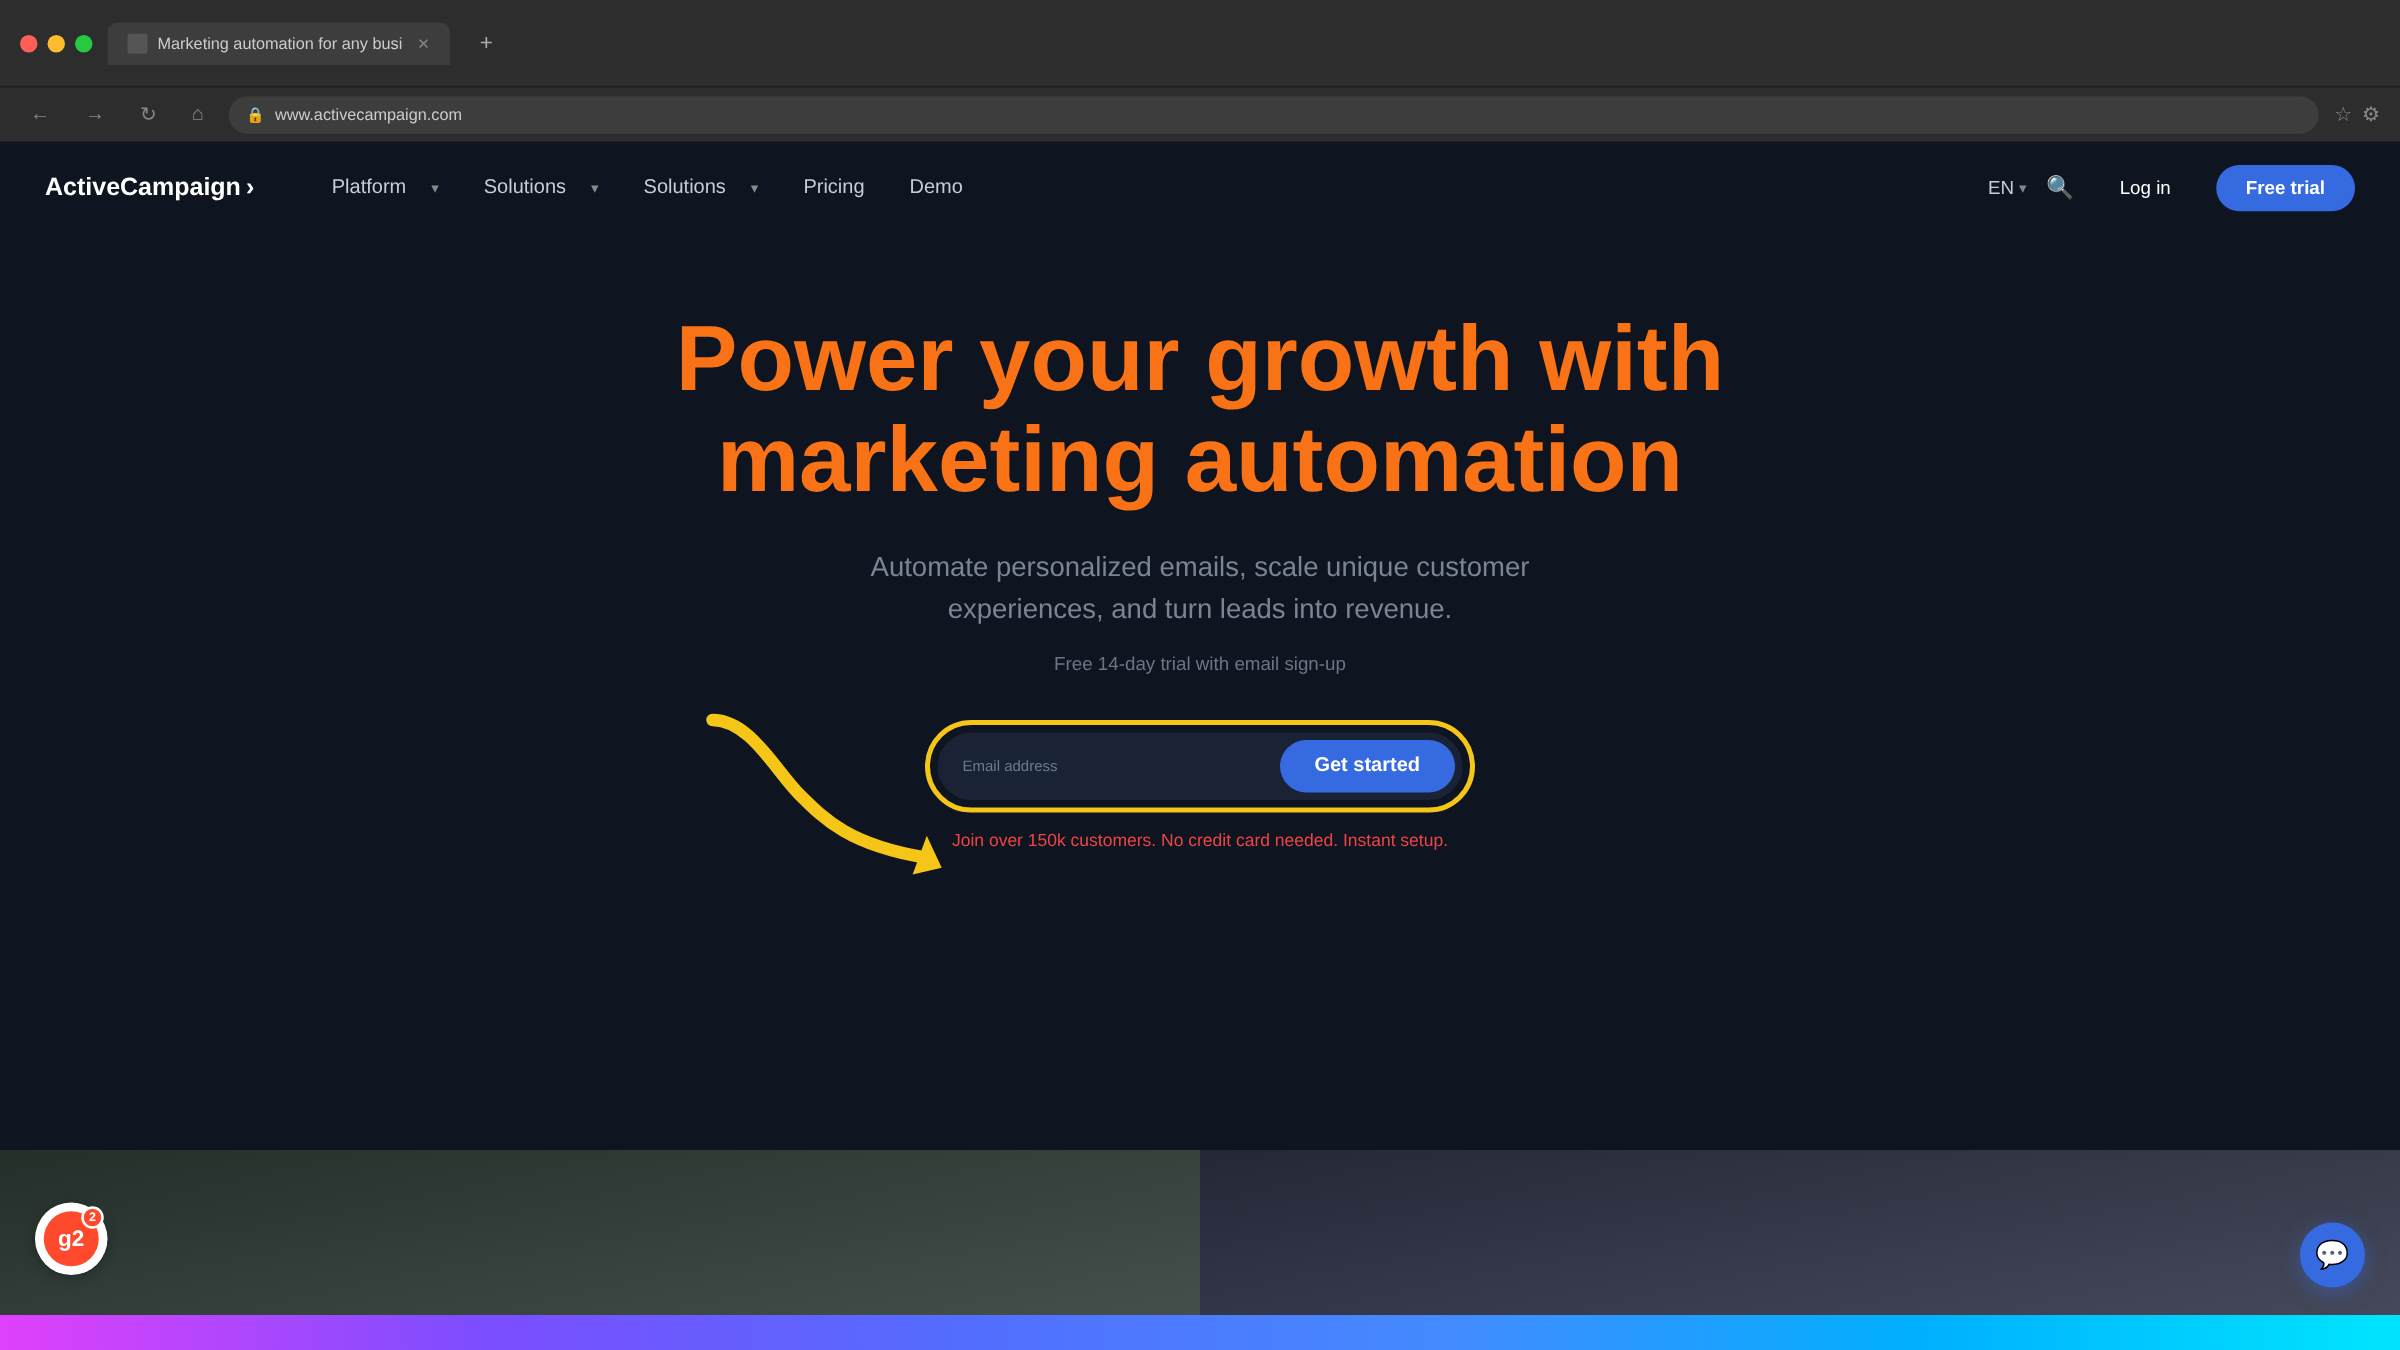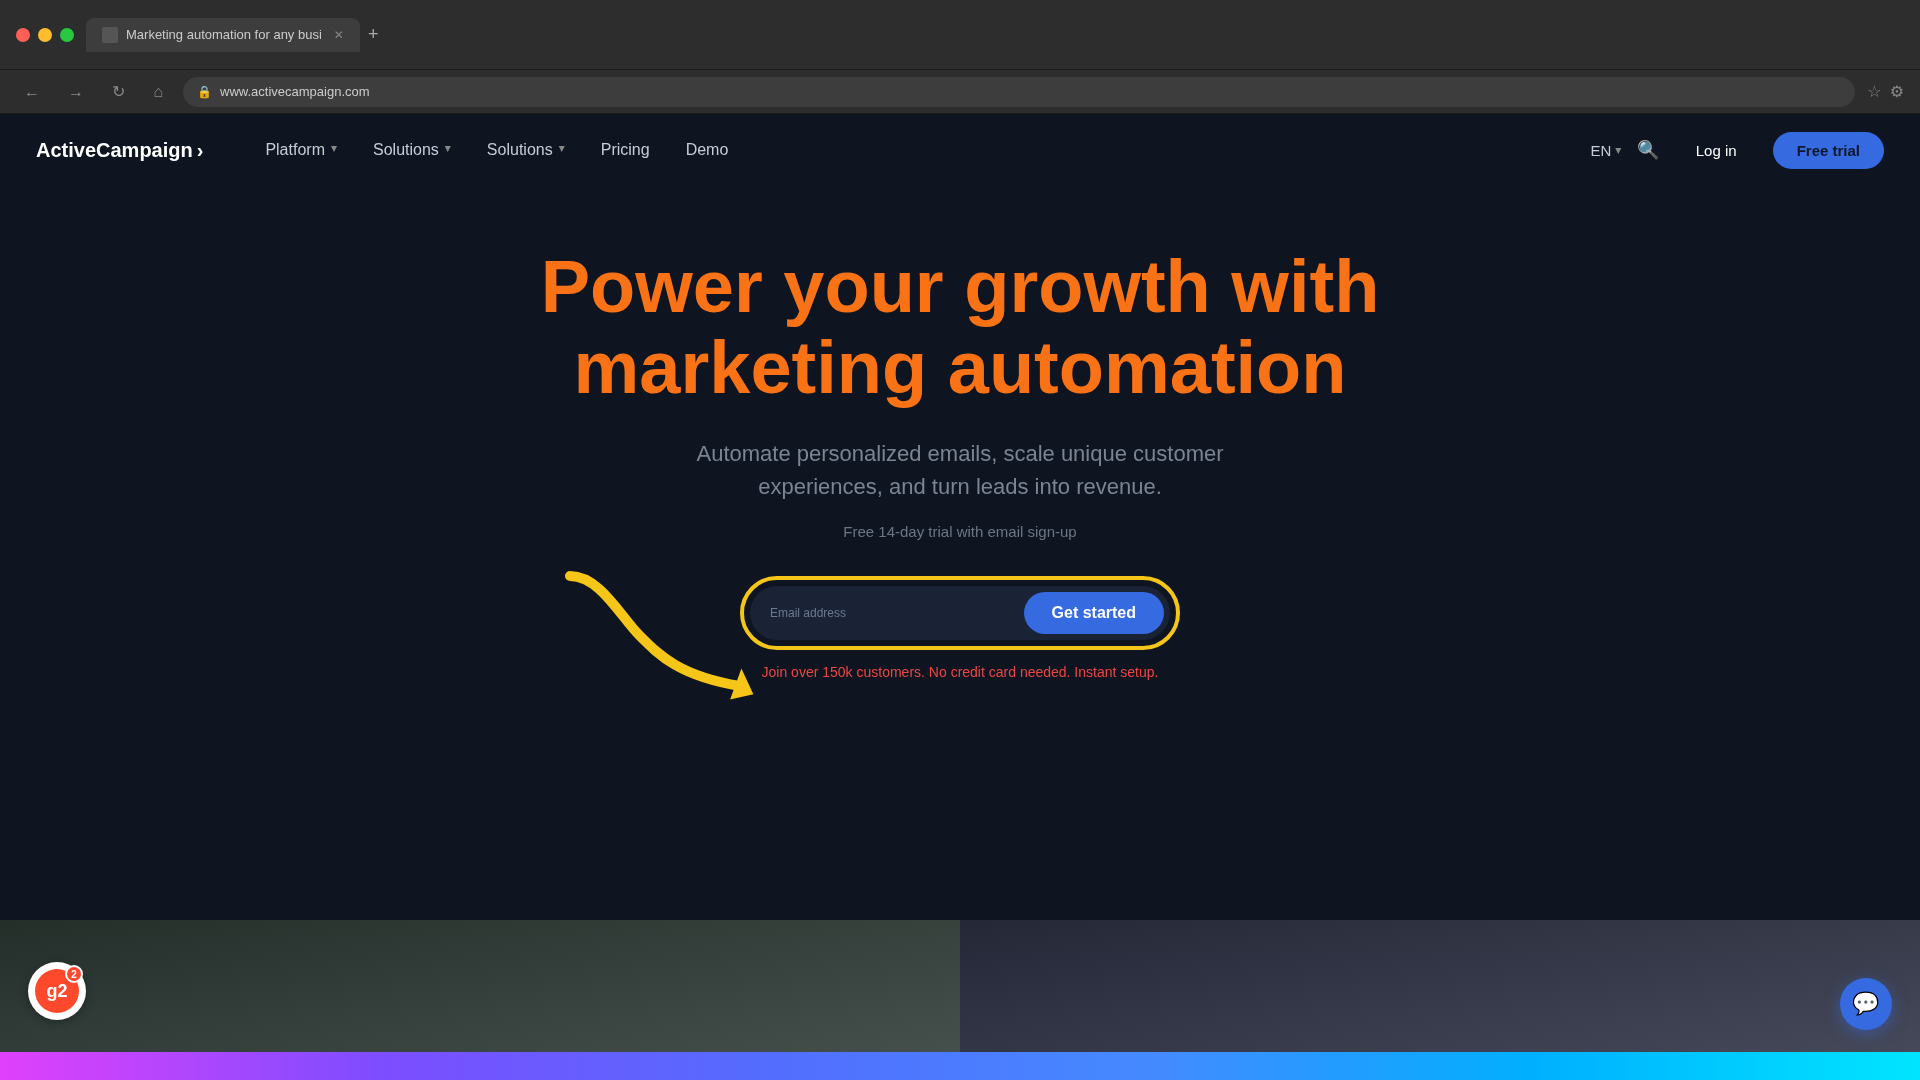--- a/index.html
+++ b/index.html
@@ -16,21 +16,21 @@
       border-bottom: 1px solid #1a1a1a;
     }
     .traffic-lights { display: flex; gap: 8px; align-items: center; }
     .tl { width: 14px; height: 14px; border-radius: 50%; }
     .tl-red { background: #ff5f57; }
     .tl-yellow { background: #febc2e; }
     .tl-green { background: #28c840; }
     .tab-bar {
       display: flex;
       align-items: center;
-      gap: 8px;
+      gap: 24px;
       flex: 1;
     }
     .tab {
       background: #3d3d3d;
       border-radius: 8px 8px 0 0;
       padding: 6px 16px;
       display: flex;
       align-items: center;
       gap: 8px;
       color: #ccc;
@@ -99,21 +99,22 @@
       align-items: center;
       gap: 8px;
       flex: 1;
     }
     .nav-link {
       color: #c5cdd9;
       font-size: 16px;
       padding: 8px 14px;
       cursor: pointer;
       display: flex;
-      gap: 6px;
+      align-items: center;
+      gap: 20px;
       white-space: nowrap;
     }
     .chevron { font-size: 12px; color: #888; }
     .nav-right {
       display: flex;
       align-items: center;
       gap: 16px;
     }
     .lang-selector {
       display: flex;
@@ -127,21 +128,21 @@
     .login-btn {
       color: #fff;
       font-size: 15px;
       padding: 8px 20px;
       cursor: pointer;
       background: none;
       border: none;
     }
     .free-trial-btn {
       background: #356ae0;
-      color: #0f172a;
+      color: #ffffff;
       font-size: 15px;
       font-weight: 600;
       padding: 10px 24px;
       border-radius: 24px;
       cursor: pointer;
       border: none;
       white-space: nowrap;
     }
 
     

